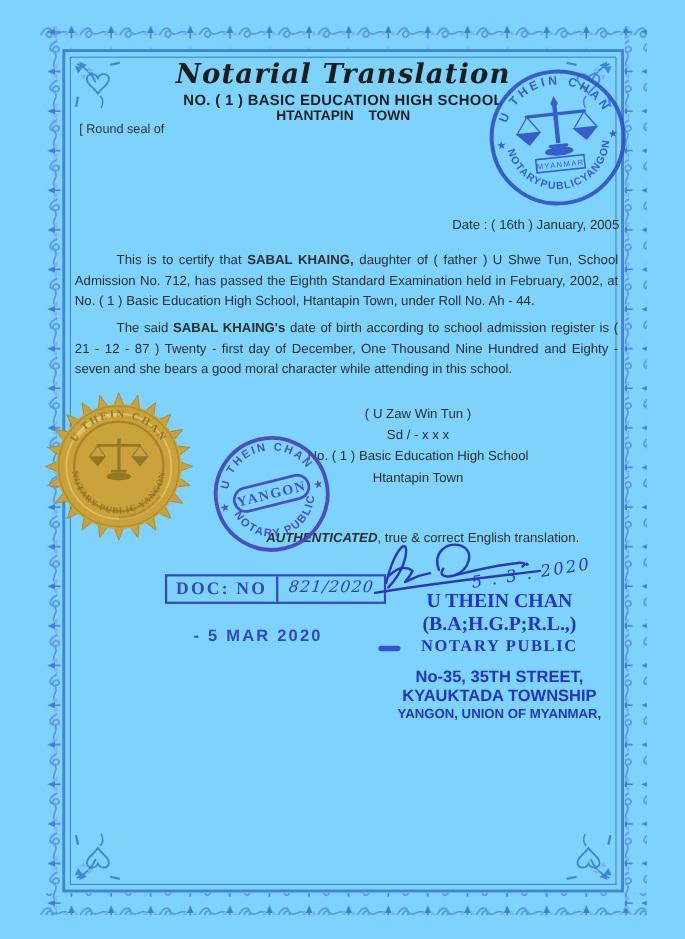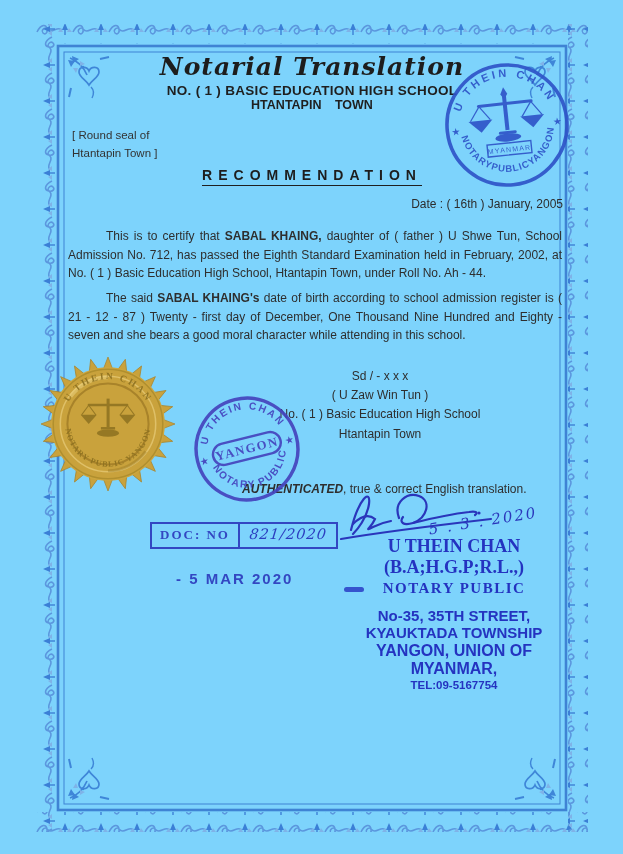--- a/index.html
+++ b/index.html
@@ -48,42 +48,42 @@
     top:512px; left:428px; z-index:5; color:#2a36bb;
     font-family:"DejaVu Serif", serif; font-style:italic; font-size:15px;
     letter-spacing:2px; transform:rotate(-9deg);
   }
   
   .doc-box {
     top:522px; left:150px; display:flex; align-items:stretch; z-index:4;
     border:2px solid #3347c2; height:27px; background:rgba(255,255,255,.0);
   }
   .doc-label {
-    font-family:"Liberation Serif", serif; font-weight:bold; font-size:13px;
+    font-family:"Liberation Serif", serif; font-weight:bold; font-size:16px;
     color:#3347c2; padding:3px 8px 0 8px; border-right:2px solid #3347c2;
     letter-spacing:2px;
   }
   .doc-number {
     font-family:"DejaVu Serif", serif; font-style:italic; font-size:14.5px;
     color:#2c3ec0; min-width:96px; text-align:center; padding-top:2px;
     transform:skewX(-6deg); letter-spacing:1px;
   }
   .doc-date {
     top:559px; left:176px; z-index:4; color:#3347c2; font-weight:bold;
     font-size:15px; letter-spacing:2px; font-family:"Liberation Sans", sans-serif;margin-top:11px;
   }
   
   .notary-block { top:536px; left:338px; width:232px; text-align:center; z-index:4; color:#2433c0; }
   .nb-name  { font-family:"Liberation Serif", serif; font-weight:bold; font-size:18px; }
   .nb-title { font-family:"Liberation Serif", serif; font-weight:bold; font-size:15px;
               letter-spacing:1.5px; position:relative; margin-top:2px; }
   .nb-smudge { position:absolute; left:6px; top:7px; width:20px; height:5px;
                background:#2433c0; border-radius:3px; opacity:.8; }
   .nb-addr1 { font-weight:bold; font-size:15px; margin-top:10px; }
-  .nb-addr2 { font-weight:bold; font-size:16px; margin-top:1px; }
+  .nb-addr2 { font-weight:bold; font-size:12px; margin-top:1px; }
   .nb-tel   { font-weight:bold; font-size:11.5px; margin-top:1px; }
 </style>
 </head>
 <body>
 
 <div class="page">
 
   <svg id="border-art" width="623" height="854" viewBox="0 0 623 854" xmlns="http://www.w3.org/2000/svg">
     <defs>
       <pattern id="vineH" width="36" height="20" patternUnits="userSpaceOnUse">
@@ -132,38 +132,34 @@
   </svg>
 
   <div class="center-col abs" style="top:52px;">
     <div class="title-script">Notarial Translation</div>
   </div>
   <div class="center-col abs" style="top:83px;">
     <div class="school-line">NO. ( 1 ) BASIC EDUCATION HIGH SCHOOL</div>
     <div class="town-line">HTANTAPIN TOWN</div>
   </div>
 
-  <div class="seal-note abs" style="top:127px; left:72px;">
+  <div class="seal-note abs" style="top:110px; left:72px;text-align:right;">
     <div>[ Round seal of</div>
-    <div>Htantapin Town ]</div>
-  </div>
-
-  <div class="center-col abs heading-wrap">
-    <span class="heading">RECOMMENDATION</span>
-  </div>
+  </div>
+
 
   <div class="date-line abs">Date : ( 16th ) January, 2005</div>
 
   <p class="para abs" style="top:227px;"><span>This is to certify that </span><b>SABAL KHAING,</b><span> daughter of ( father ) U Shwe Tun, School Admission No. 712, has passed the Eighth Standard Examination held in February, 2002, at No. ( 1 ) Basic Education High School, Htantapin Town, under Roll No. Ah - 44.</span></p>
 
   <p class="para abs" style="top:289px;"><span>The said </span><b>SABAL KHAING's</b><span> date of birth according to school admission register is ( 21 - 12 - 87 ) Twenty - first day of December, One Thousand Nine Hundred and Eighty - seven and she bears a good moral character while attending in this school.</span></p>
 
   <div class="sig-block abs">
+    <div>( U Zaw Win Tun )</div>
     <div>Sd / - x x x</div>
-    <div>( U Zaw Win Tun )</div>
     <div>No. ( 1 ) Basic Education High School</div>
     <div>Htantapin Town</div>
   </div>
 
   <div class="auth-line abs"><b>AUTHENTICATED</b><span>, true &amp; correct English translation.</span></div>
 
   <svg class="abs stamp-blue" viewBox="0 0 134 134" xmlns="http://www.w3.org/2000/svg">
     <defs>
       <path id="arcTopB" d="M21.8,83 A48,48 0 1 1 112.2,83" fill="none"></path>
       <path id="arcBotB" d="M22.1,53 A47,47 0 1 0 111.9,53" fill="none"></path>
@@ -285,16 +281,15 @@
     <div class="doc-label">DOC: NO</div>
     <div class="doc-number">821/2020</div>
   </div>
   <div class="abs doc-date">- 5 MAR 2020</div>
 
   <div class="abs notary-block">
     <div class="nb-name">U THEIN CHAN (B.A;H.G.P;R.L.,)</div>
     <div class="nb-title"><span class="nb-smudge"></span><span>NOTARY PUBLIC</span></div>
     <div class="nb-addr1">No-35, 35TH STREET, KYAUKTADA TOWNSHIP</div>
     <div class="nb-addr2">YANGON, UNION OF MYANMAR,</div>
-    <div class="nb-tel">TEL:09-5167754</div>
   </div>
 
 </div>
 
 </body></html>

